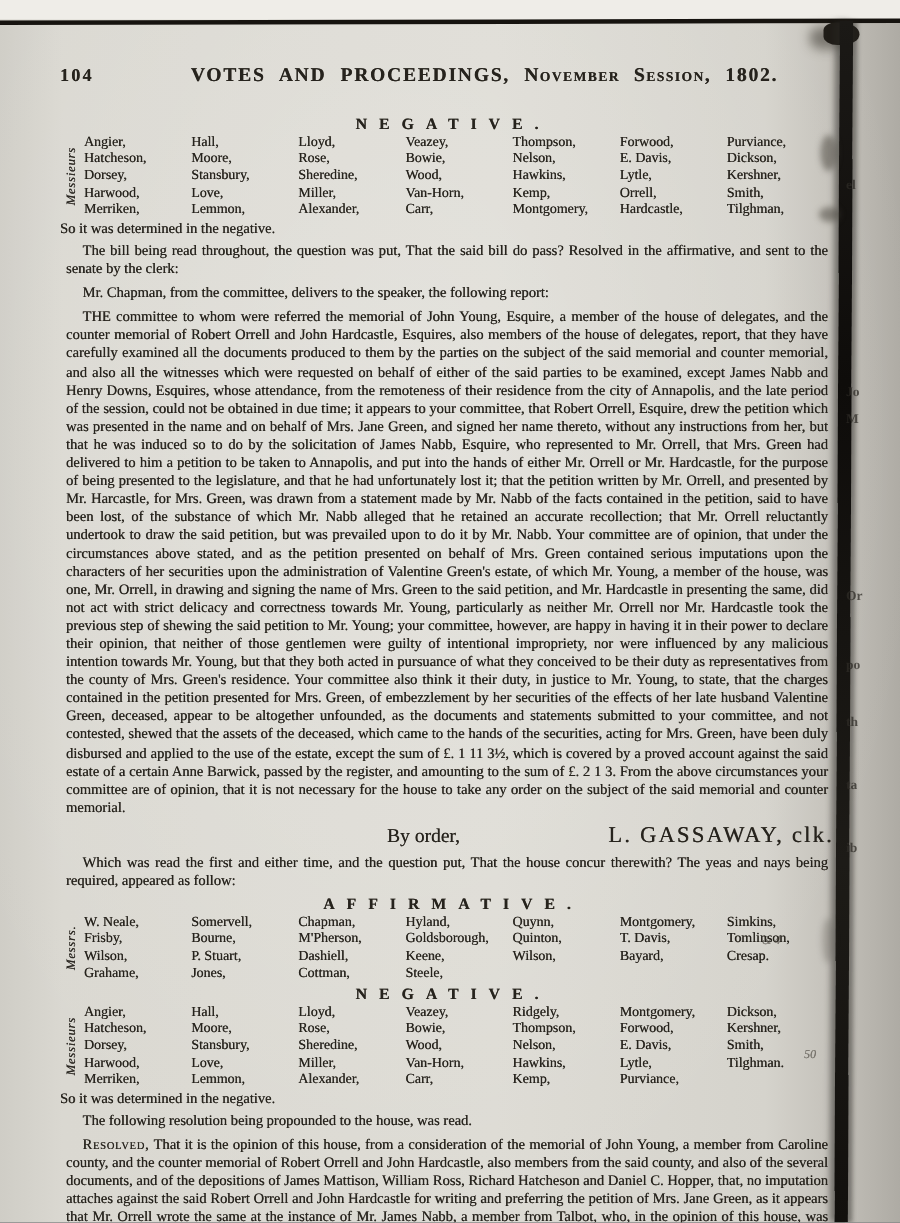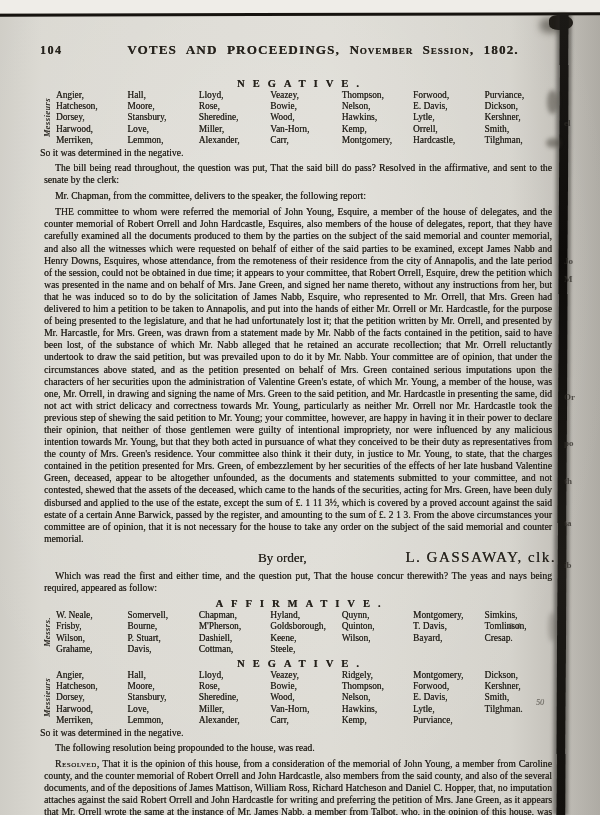--- a/index.html
+++ b/index.html
@@ -165,21 +165,21 @@
       <div class="vote-col">
           <div class="name">W. Neale,</div>
           <div class="name">Frisby,</div>
           <div class="name">Wilson,</div>
           <div class="name">Grahame,</div>
         </div>
       <div class="vote-col">
           <div class="name">Somervell,</div>
           <div class="name">Bourne,</div>
           <div class="name">P. Stuart,</div>
-          <div class="name">Davis,</div>
+          <div class="name">Jones,</div>
         </div>
       <div class="vote-col">
           <div class="name">Chapman,</div>
           <div class="name">M'Pherson,</div>
           <div class="name">Dashiell,</div>
           <div class="name">Cottman,</div>
         </div>
       <div class="vote-col">
           <div class="name">Hyland,</div>
           <div class="name">Goldsborough,</div>

